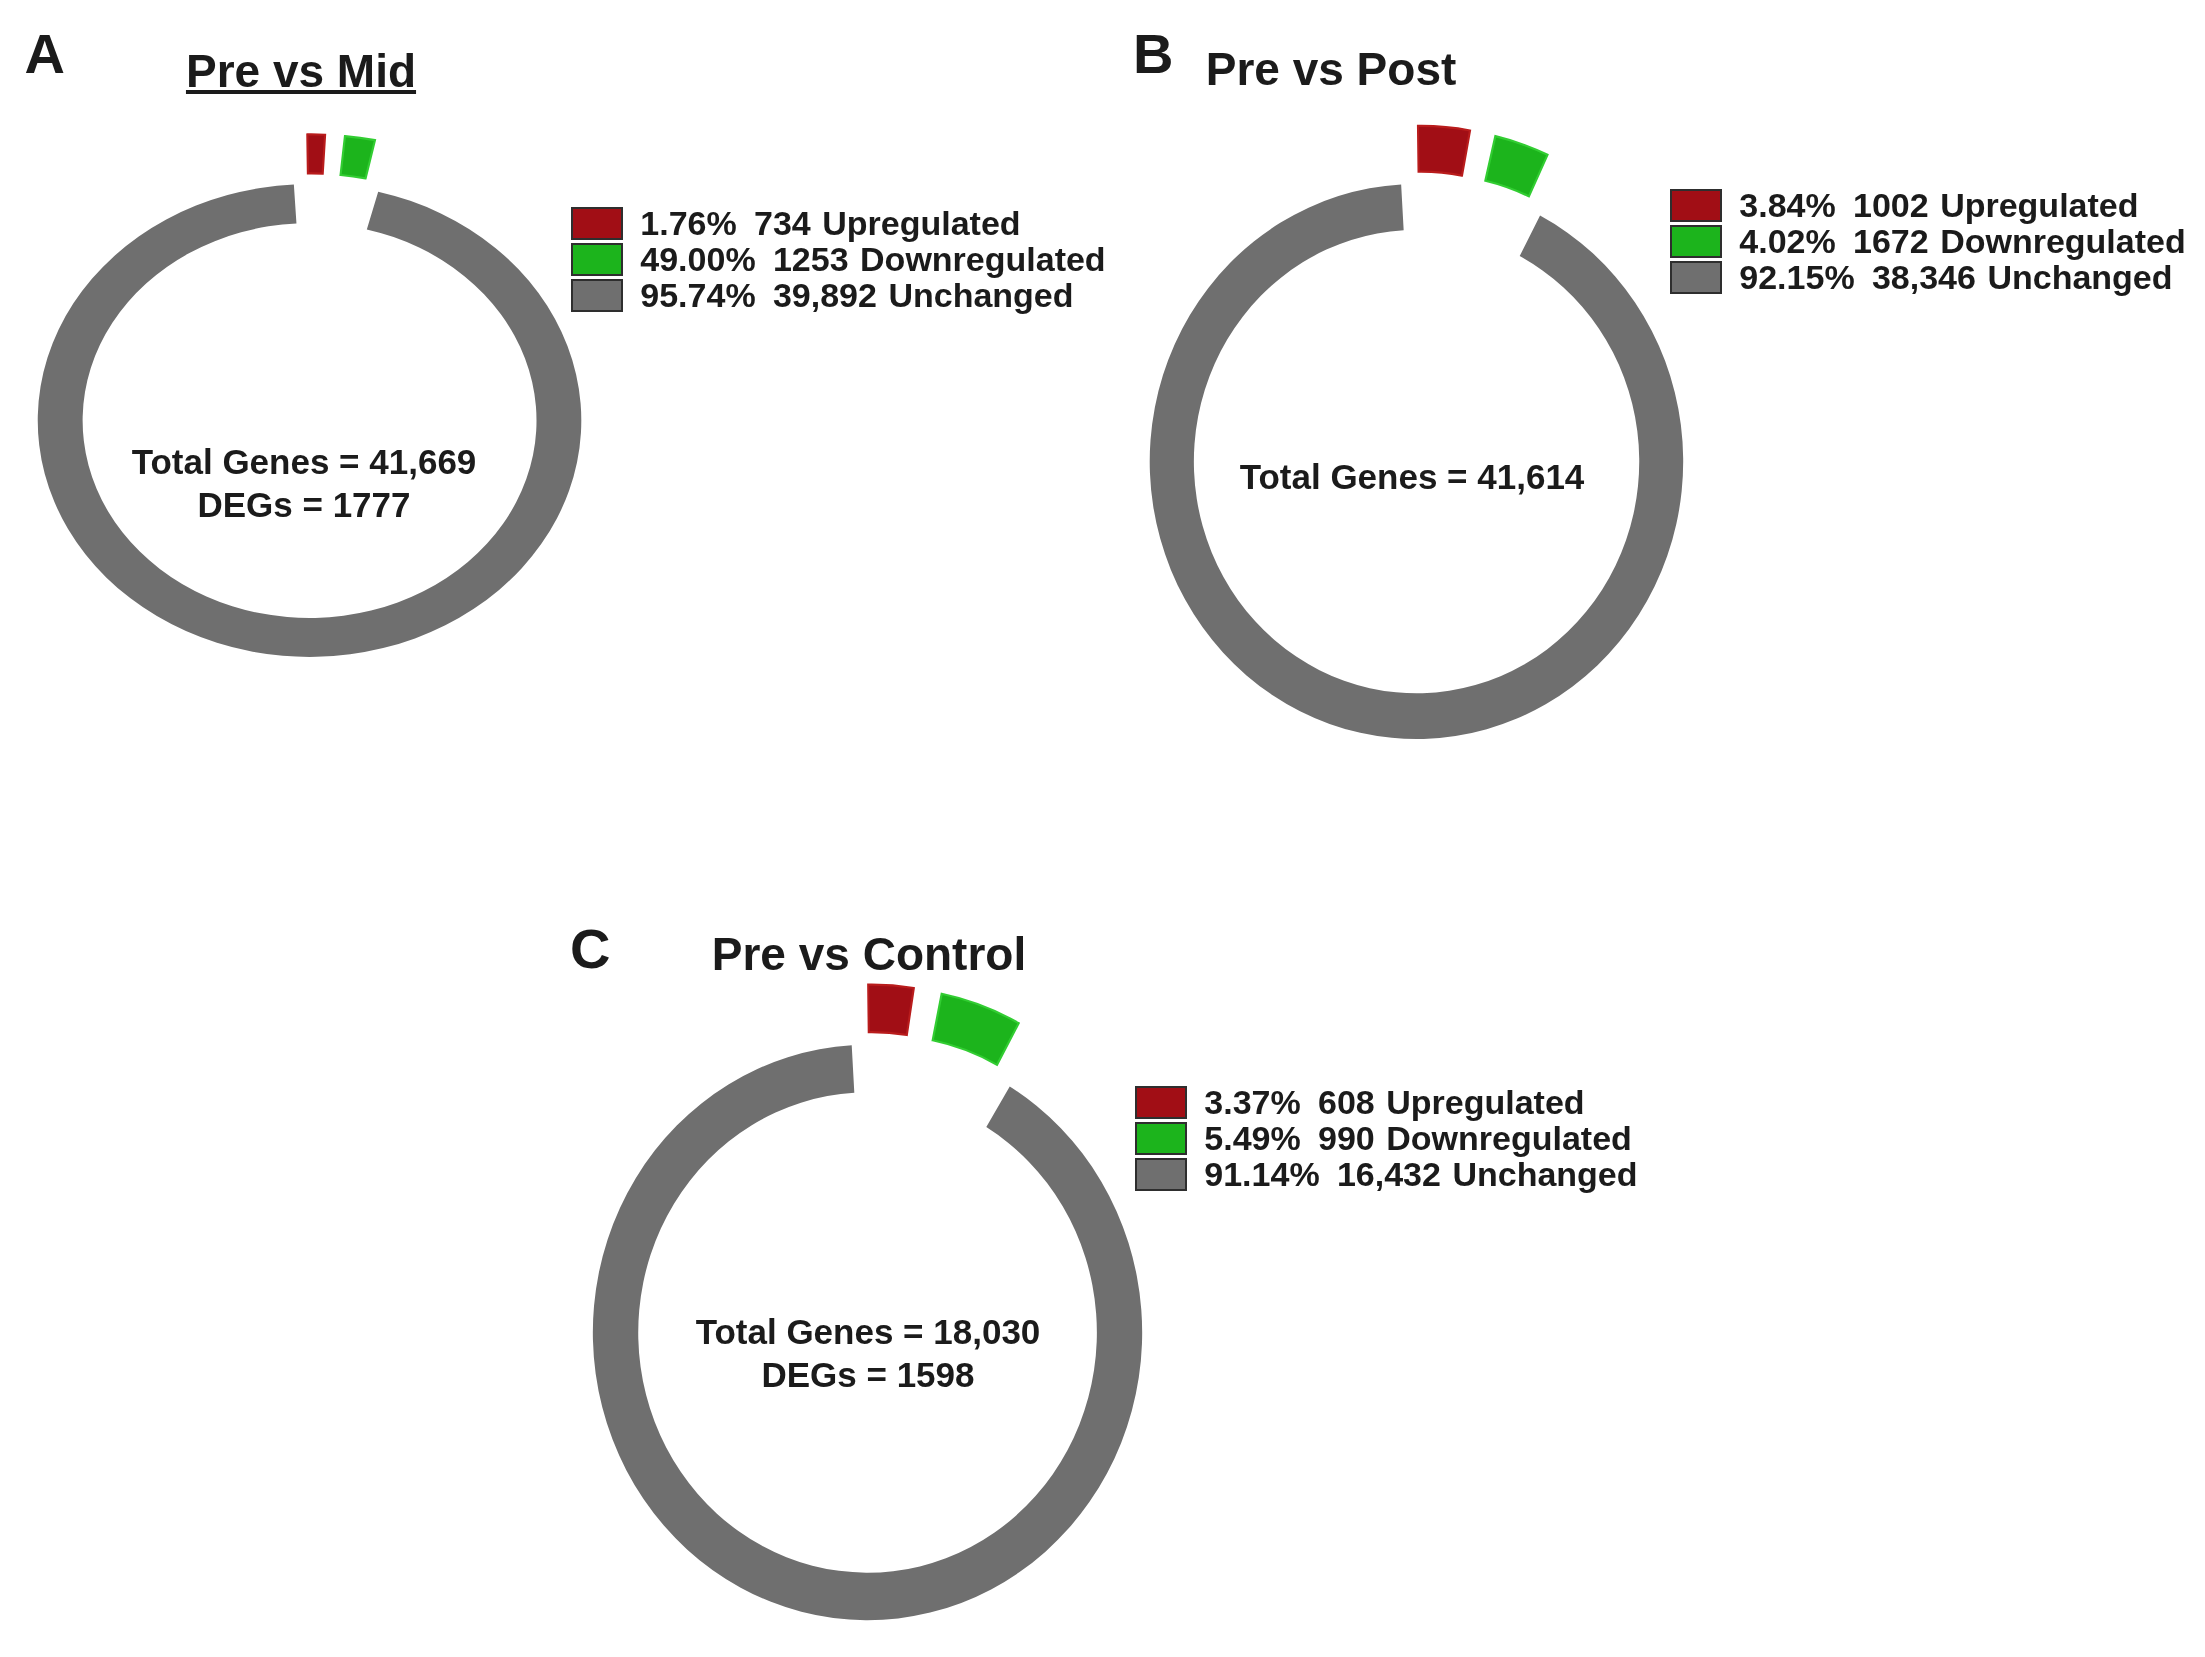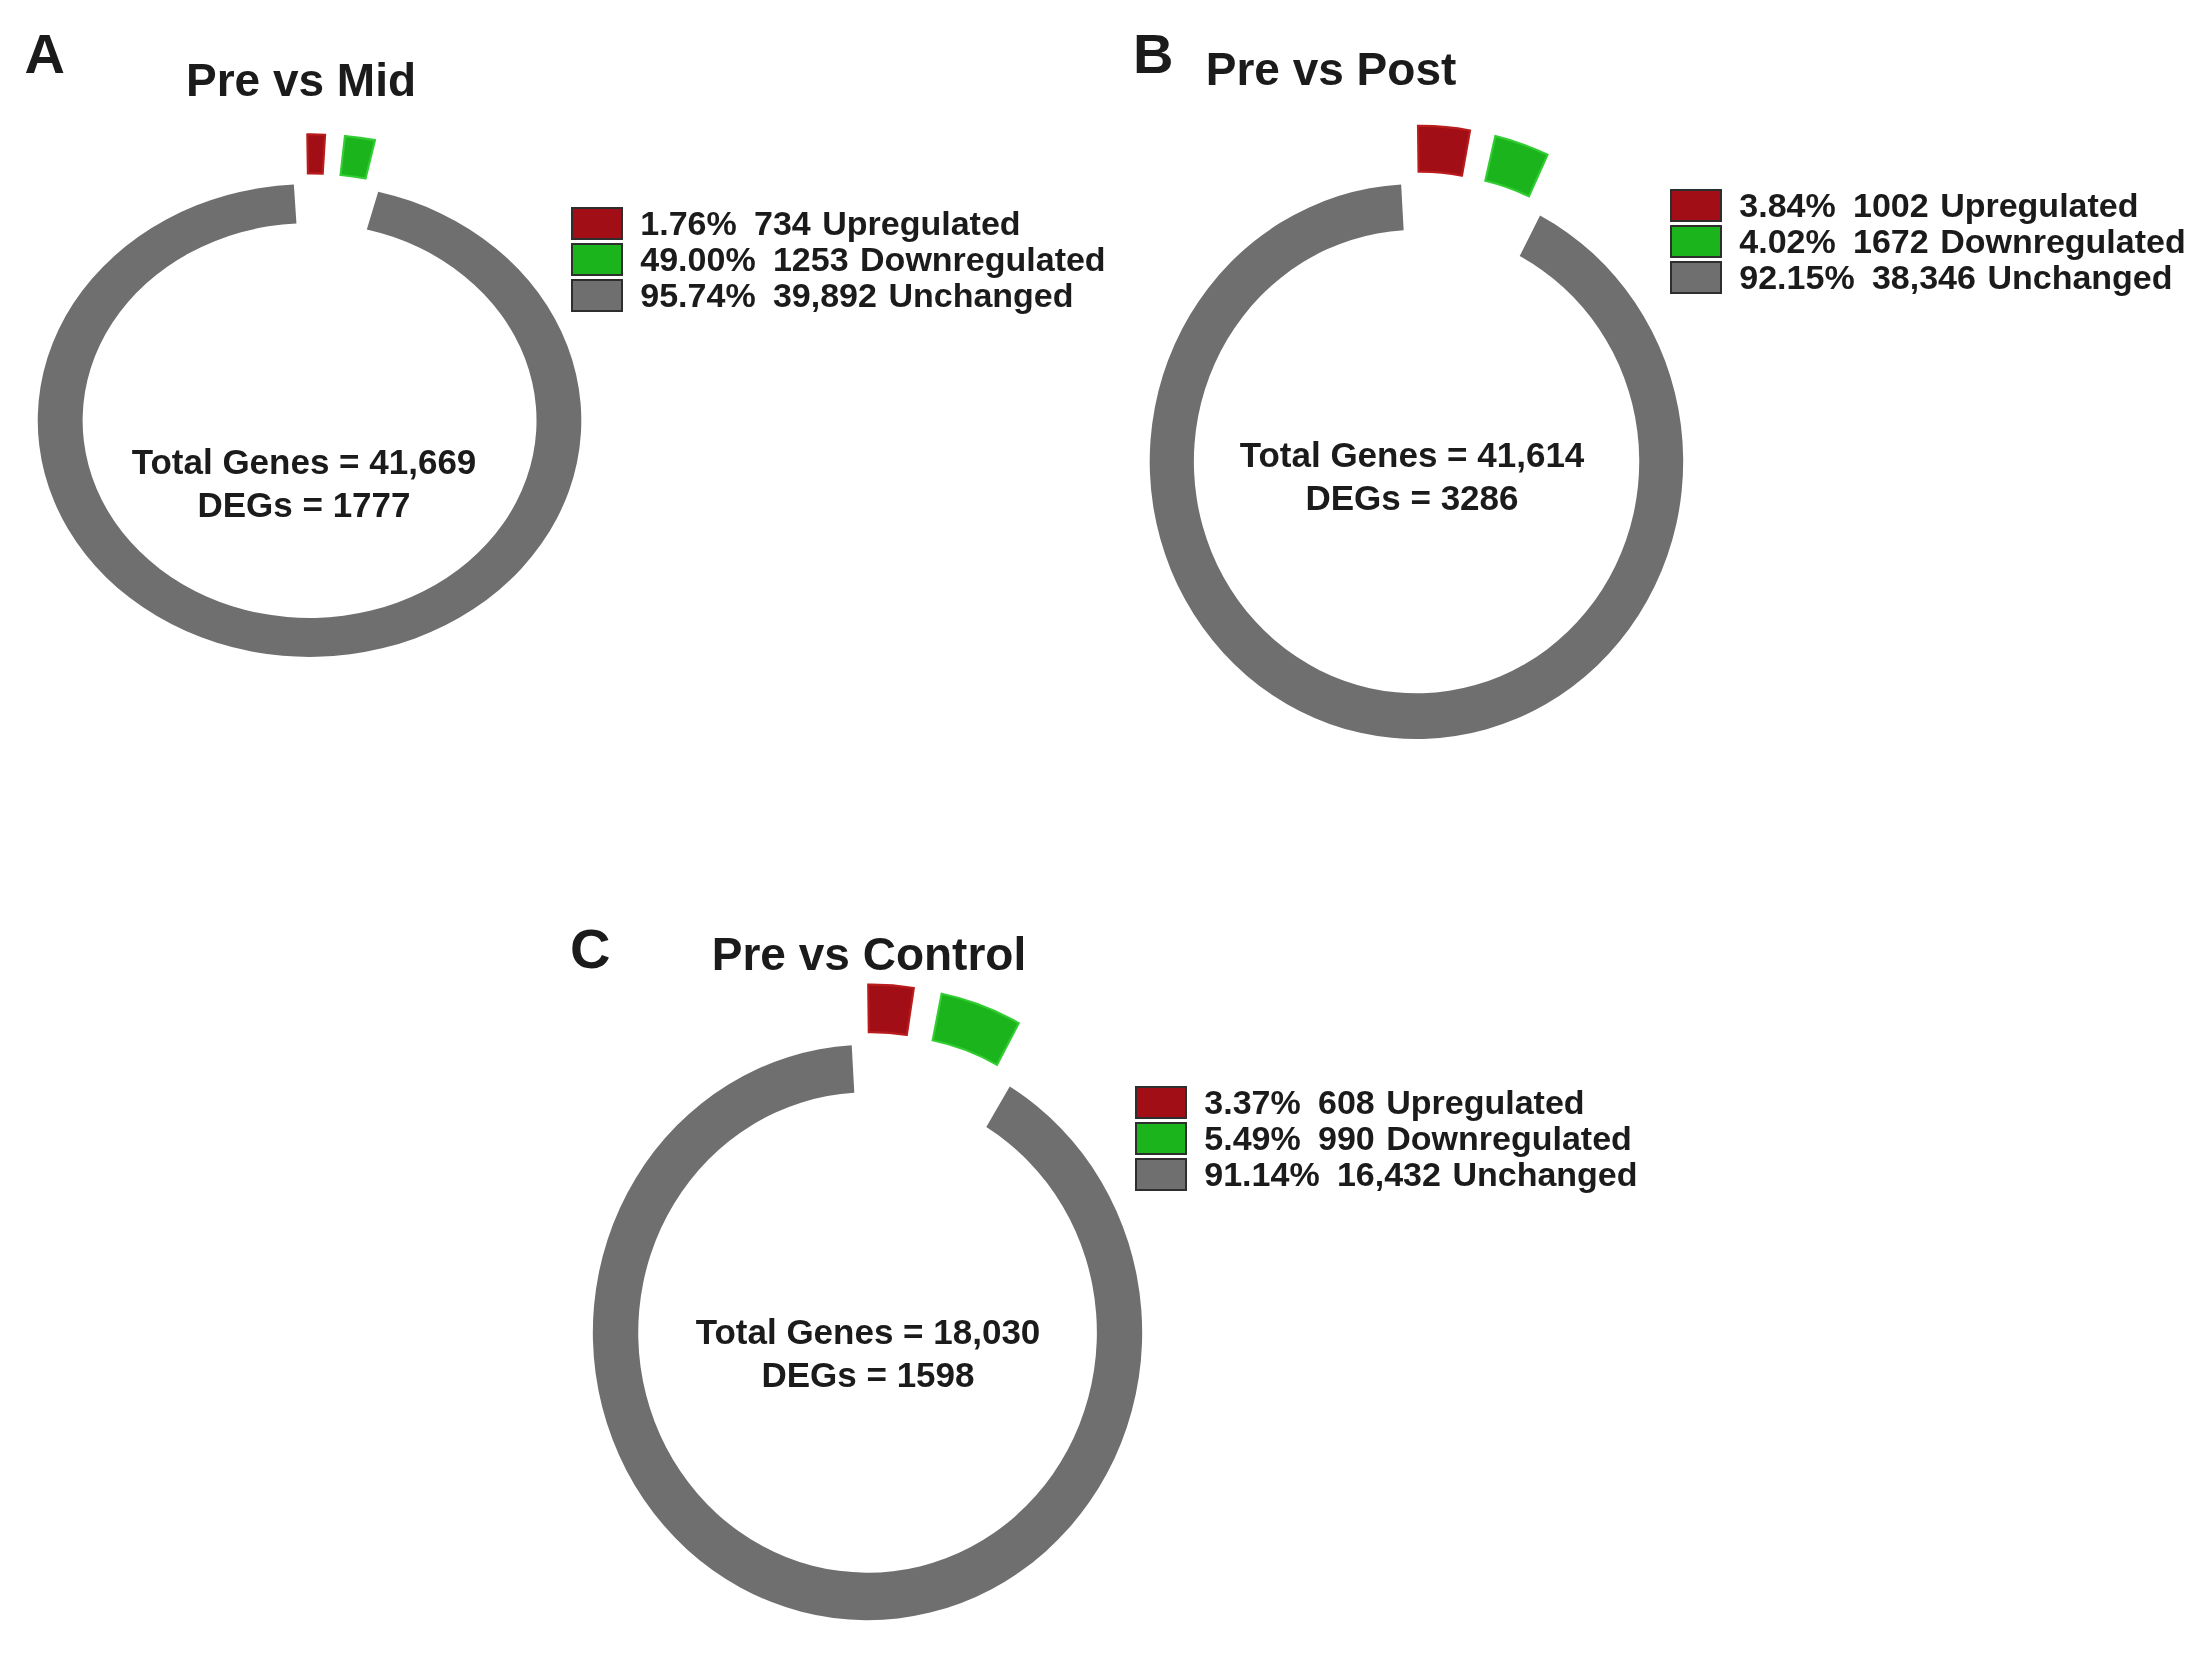--- a/index.html
+++ b/index.html
@@ -26,21 +26,21 @@
   }
   .swatch {
     width:48px; height:29px; box-sizing:content-box;
     border:2.2px solid #2e2e2e; margin-right:17.3px; flex:none;
   }
   .pct { margin-right:17.3px; }
   .cnt { margin-right:11.5px; }
 
   
   .label-a  { left:24.5px;  top:26px; }
-  .title-a  { left:301px; top:57px; }
+  .title-a  { left:301px; top:48px;text-decoration:underline; }
   .donut-a  { left:-87px; top:24px; }
   .center-a { left:304px; top:484px; }
   .legend-a { left:571px; top:205px; }
 
   
   .label-b  { left:1133px; top:26px; }
   .title-b  { left:1331px; top:46px; }
   .donut-b  { left:1020px; top:65px; }
   .center-b { left:1412px; top:477px; }
   .legend-b { left:1670px; top:187px; }
@@ -92,21 +92,20 @@
 <section>
   <div class="panel-label label-b">B</div>
   <h2 class="chart-title title-b">Pre vs Post</h2>
   <svg class="donut donut-b" width="793" height="793" viewBox="0 0 1100 1100">
       <path d="M 552.1 84.5 A 370 385 0 0 1 624.2 90.9 L 613.1 153.4 A 308.9 321.5 0 0 0 552.9 148.0 Z" fill="#A10E15" stroke="#B91C1C" stroke-width="3"></path>
       <path d="M 659.4 98.6 A 370 385 0 0 1 731.7 124.6 L 705.9 182.2 A 308.9 321.5 0 0 0 645.5 160.5 Z" fill="#1CB41C" stroke="#32CD32" stroke-width="3"></path>
       <path d="M 721.4 208.8 A 370 385 0 1 1 528.7 165.6 L 532.2 229.1 A 308.9 321.5 0 1 0 693.1 265.1 Z" fill="#6F6F6F"></path>
     </svg>
   <div class="center-text center-b">
     <div>Total Genes = 41,614</div>
-    <div>DEGs = 3286</div>
   </div>
   <div class="legend legend-b">
     <div class="legend-row">
       <span class="swatch" style="background: rgb(161, 14, 21); border-color: rgb(46, 46, 46);"></span>
       <span class="pct">3.84%</span>
       <span class="cnt">1002</span>
       <span class="lbl">Upregulated</span>
     </div>
     <div class="legend-row">
       <span class="swatch" style="background: rgb(28, 180, 28); border-color: rgb(46, 46, 46);"></span>

